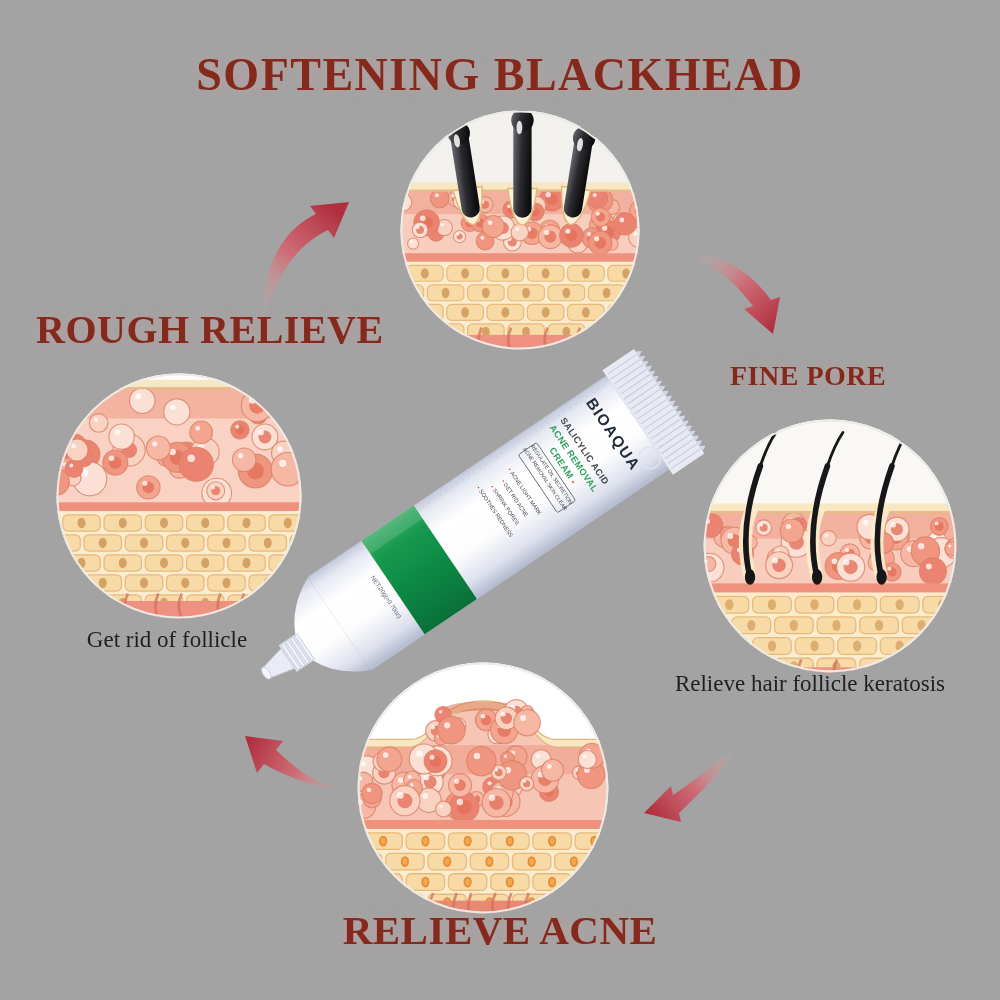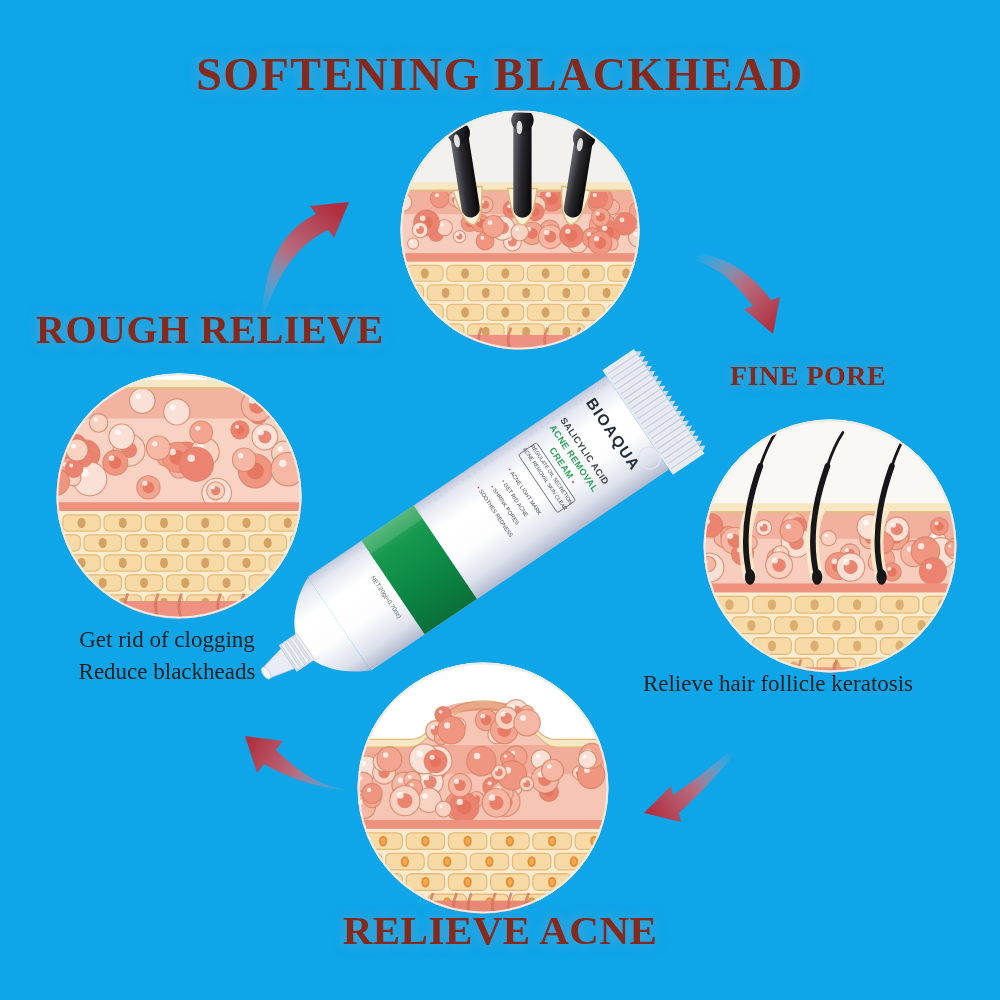--- a/index.html
+++ b/index.html
@@ -1,43 +1,42 @@
 <!DOCTYPE html>
 <html><head>
 <meta charset="utf-8">
 <style>
   html,body{margin:0;padding:0;background:#fff;}
-  .stage{position:relative;width:1000px;height:1000px;background:#0ea5e9;overflow:hidden;
+  .stage{position:relative;width:1000px;height:1000px;background:#a3a3a3;overflow:hidden;
          font-family:"Liberation Serif","DejaVu Serif",serif;}
   .hd{position:absolute;color:#84291c;font-weight:700;white-space:nowrap;
       text-shadow:0 0 14px rgba(236,160,160,.35);}
   .hd-top{left:0;right:0;top:48px;text-align:center;font-size:46px;letter-spacing:1.5px;}
   .hd-left{left:36px;top:306px;font-size:40px;letter-spacing:.5px;}
   .hd-right{left:730px;top:360px;font-size:28px;letter-spacing:.5px;}
   .hd-bottom{left:0;right:0;top:906px;text-align:center;font-size:41px;letter-spacing:.5px;}
   .cap{position:absolute;color:#1f1f1f;text-align:center;line-height:1.38;}
   .cap-left{left:22px;top:624px;width:290px;font-size:23px;}
-  .cap-right{left:604px;top:668px;width:348px;font-size:23px;}
+  .cap-right{left:636px;top:668px;width:348px;font-size:23px;}
   .abs{position:absolute;}
   svg{display:block;}
   .tube-label{font-family:"Liberation Sans","DejaVu Sans",sans-serif;}
 </style>
 </head>
 <body>
 
 <div class="stage">
 
   <div class="hd hd-top">SOFTENING BLACKHEAD</div>
   <div class="hd hd-left">ROUGH RELIEVE</div>
   <div class="hd hd-right">FINE PORE</div>
   <div class="hd hd-bottom">RELIEVE ACNE</div>
 
   <div class="cap cap-left">
-    <div>Get rid of clogging</div>
-    <div>Reduce blackheads</div>
+    <div>Get rid of follicle</div>
   </div>
   <div class="cap cap-right">
     <div>Relieve hair follicle keratosis</div>
   </div>
 
   <svg id="skin-top" class="abs" style="left:398px;top:108px" width="244" height="244" viewBox="0 0 200 200">
       <defs>
         <clipPath id="skin-topc">
           <circle cx="100" cy="100" r="98"></circle>
         </clipPath>

